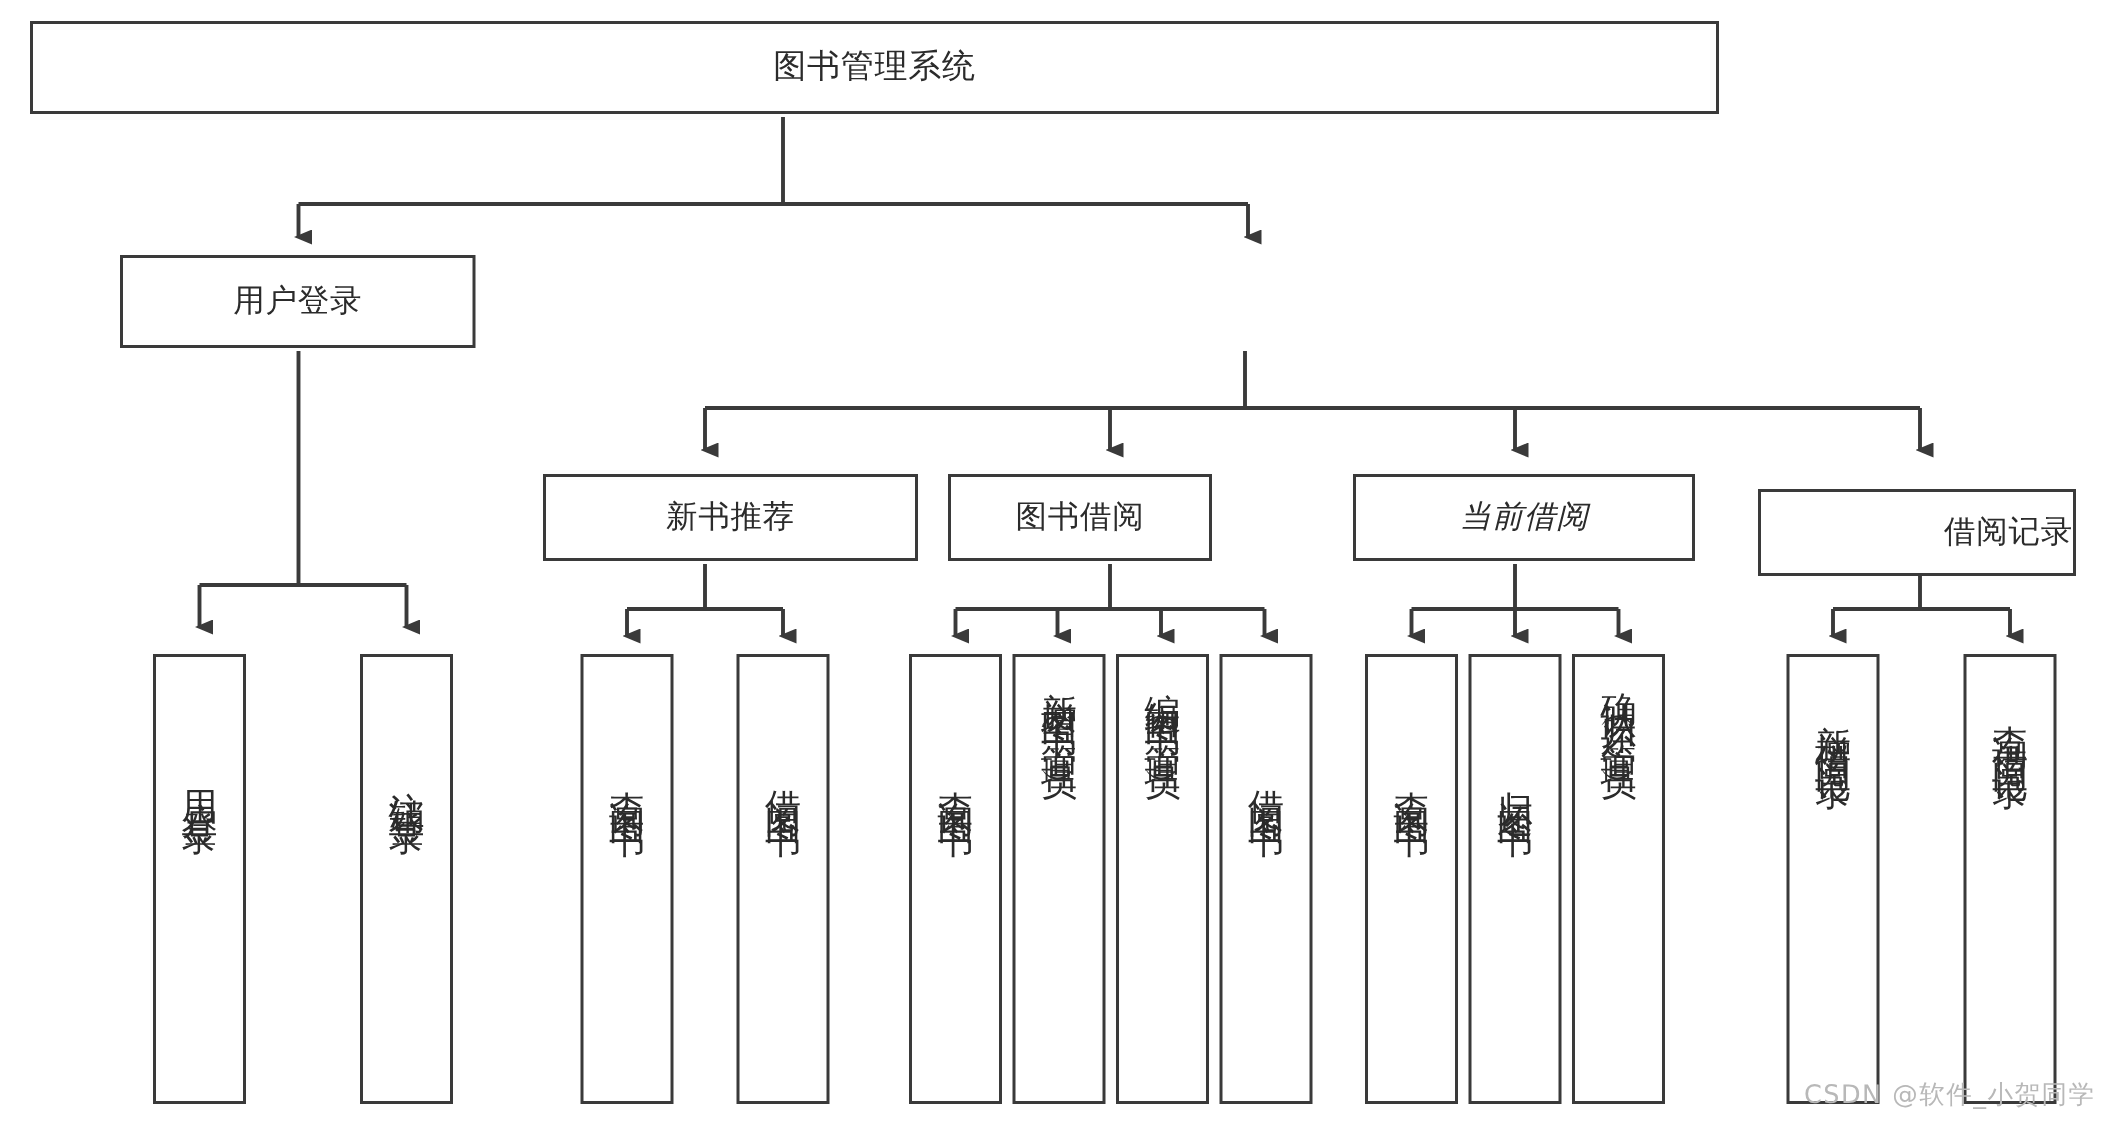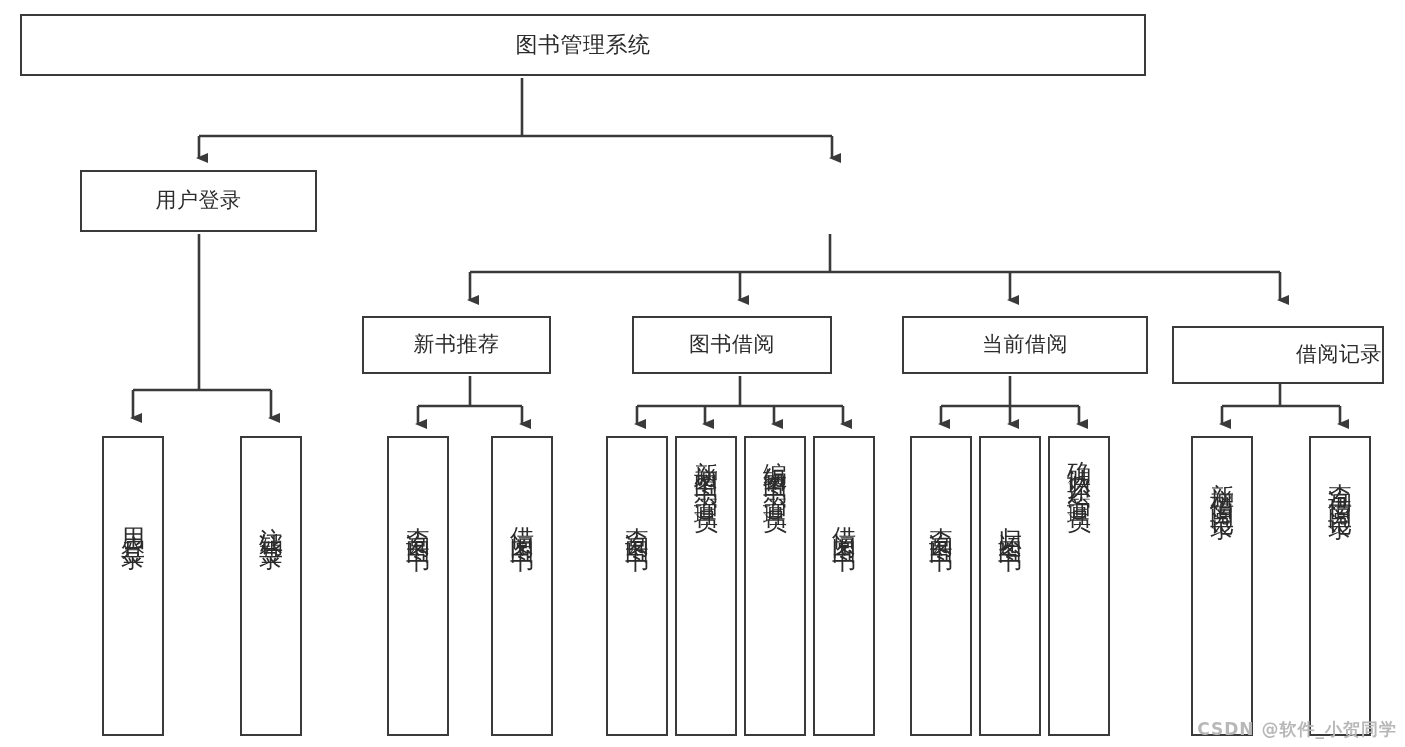--- a/index.html
+++ b/index.html
@@ -66,21 +66,20 @@
   
   #watermark{
     position:absolute;
     right:8px;
     bottom:6px;
     font-size:17px;
     color:#b8b8b8;
     letter-spacing:1px;
     white-space:nowrap;
     user-select:none;
-    font-weight:bold;
   }
 </style>
 </head>
 <body>
 
 <div id="canvas">
 
   <svg id="wires" viewBox="0 0 1405 747" xmlns="http://www.w3.org/2000/svg">
     <defs>
       <marker id="arrow" markerWidth="12" markerHeight="12" refX="5" refY="9" orient="auto" markerUnits="userSpaceOnUse">
@@ -133,29 +132,29 @@
 
   <div class="node root horiz" style="left:20px;top:14px;width:1126px;height:62px;">
     <span class="lbl">图书管理系统</span>
   </div>
 
   <div class="node horiz" style="left:80px;top:170px;width:237px;height:62px;">
     <span class="lbl">用户登录</span>
   </div>
 
 
-  <div class="node horiz" style="left:362px;top:316px;width:189px;height:58px;">
+  <div class="node horiz" style="left:362px;top:316px;width:250px;height:58px;">
     <span class="lbl">新书推荐</span>
   </div>
 
-  <div class="node horiz" style="left:632px;top:316px;width:200px;height:58px;">
+  <div class="node horiz" style="left:632px;top:316px;width:176px;height:58px;">
     <span class="lbl">图书借阅</span>
   </div>
 
-  <div class="node horiz" style="left:902px;top:316px;width:246px;height:58px;">
+  <div class="node horiz" style="left:902px;top:316px;width:228px;height:58px;font-style:italic;">
     <span class="lbl">当前借阅</span>
   </div>
 
   <div class="node horiz" style="left:1172px;top:326px;width:212px;height:58px;justify-content:flex-end;">
     <span class="lbl">借阅记录</span>
   </div>
 
   <div class="node leaf low-text" style="left:102px;top:436px;width:62px;height:300px;">
     <span class="lbl">用户登录</span>
   </div>

